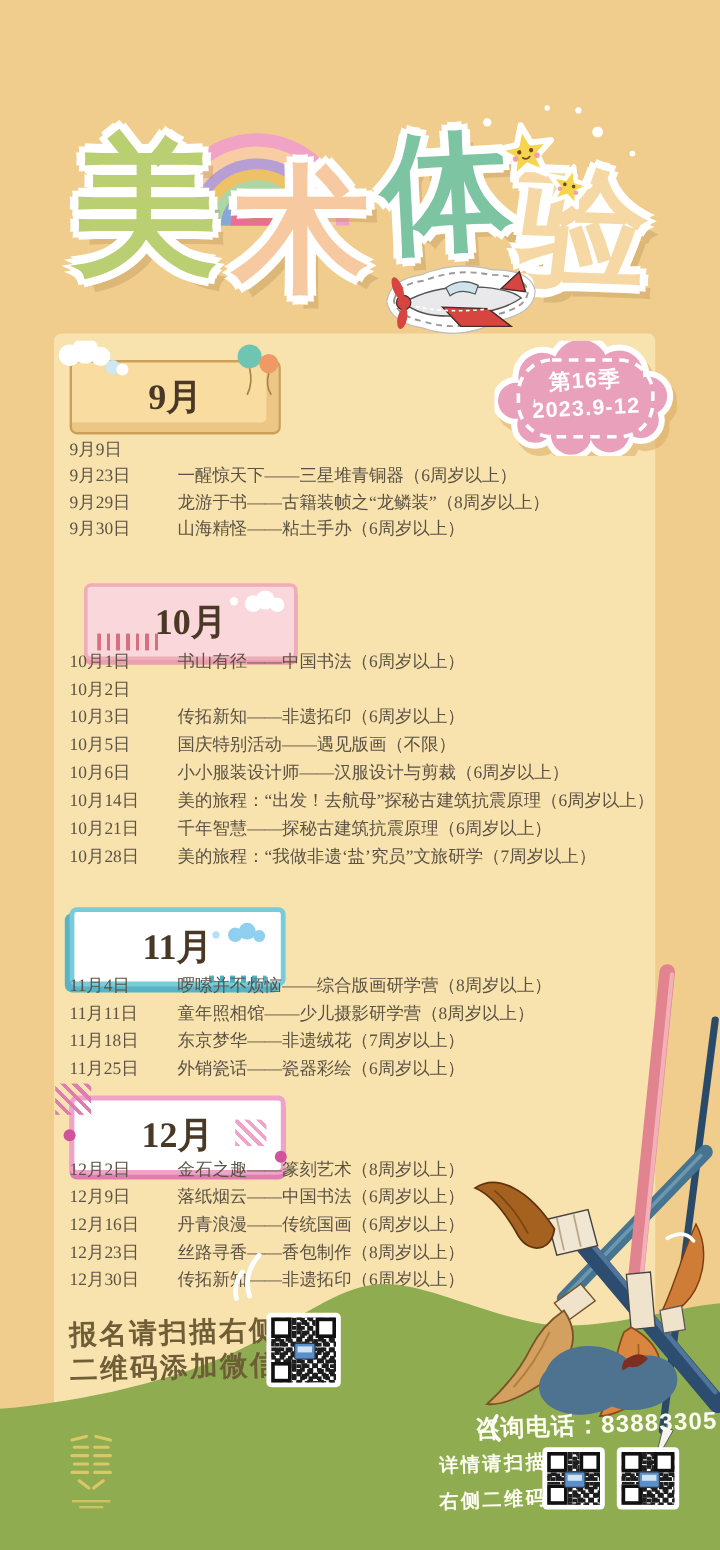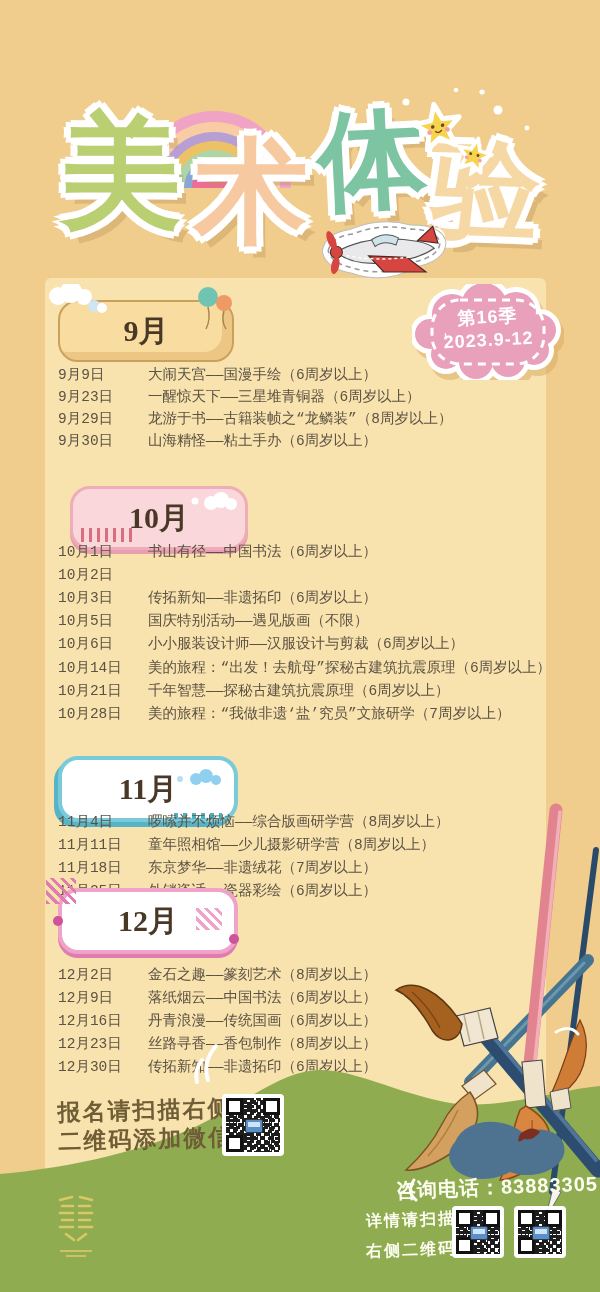--- a/index.html
+++ b/index.html
@@ -27,42 +27,42 @@
   
   .badge{position:absolute;left:412px;top:284px;width:152px;height:96px;z-index:5;}
   .badge-text{
     position:absolute;left:0;top:22px;width:152px;text-align:center;color:#fff;
     font-weight:bold;transform:rotate(-3deg);line-height:23px;letter-spacing:1px;
   }
   .badge-line1{font-size:18px;}
   .badge-line2{font-size:18px;}
   
   .mhead{
-    position:absolute;left:58px;width:172px;height:58px;z-index:5;border-radius:20px;
+    position:absolute;left:58px;width:172px;height:58px;z-index:5;border-radius:6px;
     display:flex;align-items:center;justify-content:center;
     font-family:"Liberation Serif",serif;font-weight:bold;font-size:30px;color:#4a3827;
   }
   .mhead-sep{top:300px;background:#f8dca0;border:2px solid #caa05b;box-shadow:inset -10px -8px 0 rgba(205,150,70,.30);}
   .mhead-oct{top:486px;background:#f9d7da;border:3px solid #eeadb8;box-shadow:0 4px 0 #e99fae;margin-left:12px;}
   .mhead-nov{top:756px;background:#ffffff;border:4px solid #79cbd9;box-shadow:-4px 5px 0 #57b4c6;}
-  .mhead-dec{top:888px;background:#ffffff;border:4px solid #efa3c8;box-shadow:0 4px 0 #e07cb0;}
+  .mhead-dec{top:913px;background:#ffffff;border:4px solid #efa3c8;box-shadow:0 4px 0 #e07cb0;}
   .deco{position:absolute;}
   .comb{left:8px;bottom:5px;width:54px;height:14px;
     background:repeating-linear-gradient(90deg,#d76f80 0 3px,transparent 3px 8px);}
   .dashes{right:12px;bottom:-1px;width:48px;height:6px;
     background:repeating-linear-gradient(90deg,#4fb0c4 0 4px,transparent 4px 9px);}
   .hatch-tl{left:-16px;top:-14px;width:30px;height:26px;
     background:repeating-linear-gradient(45deg,#e07cb0 0 3px,transparent 3px 7px);}
   .hatch-r{right:12px;top:16px;width:26px;height:22px;
     background:repeating-linear-gradient(45deg,#efa3c8 0 3px,transparent 3px 7px);}
   .dot{width:10px;height:10px;border-radius:50%;background:#cf539b;}
   .dot-l{left:-9px;top:24px;} .dot-r{right:-5px;bottom:6px;}
   
   .events{position:absolute;left:58px;width:484px;z-index:5;
-    font-family:Liberation Mono, monospace;color:#5b5244;font-size:14.5px;}
+    font-family:Liberation Serif, serif;color:#5b5244;font-size:14.5px;}
   .ev-sep{top:363px;--rh:22px;}
   .ev-oct{top:540px;--rh:23.1px;}
   .ev-nov{top:810px;--rh:23px;}
   .ev-dec{top:963px;--rh:23px;}
   .event-row{display:flex;align-items:center;height:var(--rh);white-space:nowrap;}
   .event-date{flex:0 0 90px;}
   
   .hill-svg{position:absolute;left:0;top:1022px;z-index:6;}
   .brushes-svg{position:absolute;left:370px;top:780px;z-index:7;}
   .swoosh-svg{position:absolute;left:186px;top:1040px;z-index:7;}
@@ -217,21 +217,20 @@
       <circle cx="14" cy="15" r="10" fill="#6fc4b2"></circle>
       <circle cx="30" cy="21" r="8" fill="#ef9965"></circle>
       <path d="M14,25 q3,12 -2,22" stroke="#a8834c" stroke-width="1.4" fill="none"></path>
       <path d="M30,29 q-3,10 2,18" stroke="#a8834c" stroke-width="1.4" fill="none"></path>
     </svg>
     <span>9月</span>
   </div>
   <div class="events ev-sep">
       <div class="event-row">
         <span class="event-date">9月9日</span>
-        <span class="event-desc">大闹天宫——国漫手绘（6周岁以上）</span>
       </div>
       <div class="event-row">
         <span class="event-date">9月23日</span>
         <span class="event-desc">一醒惊天下——三星堆青铜器（6周岁以上）</span>
       </div>
       <div class="event-row">
         <span class="event-date">9月29日</span>
         <span class="event-desc">龙游于书——古籍装帧之“龙鳞装”（8周岁以上）</span>
       </div>
       <div class="event-row">

